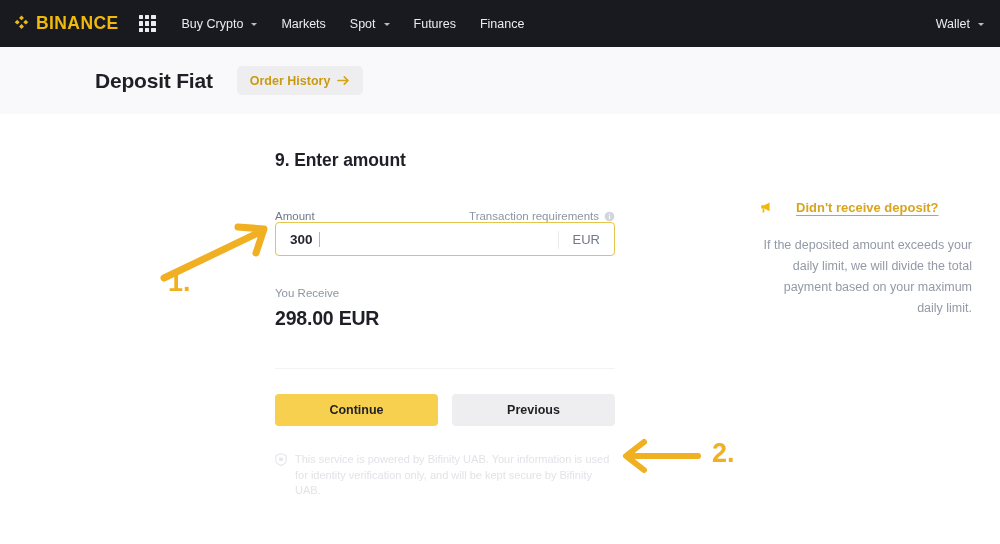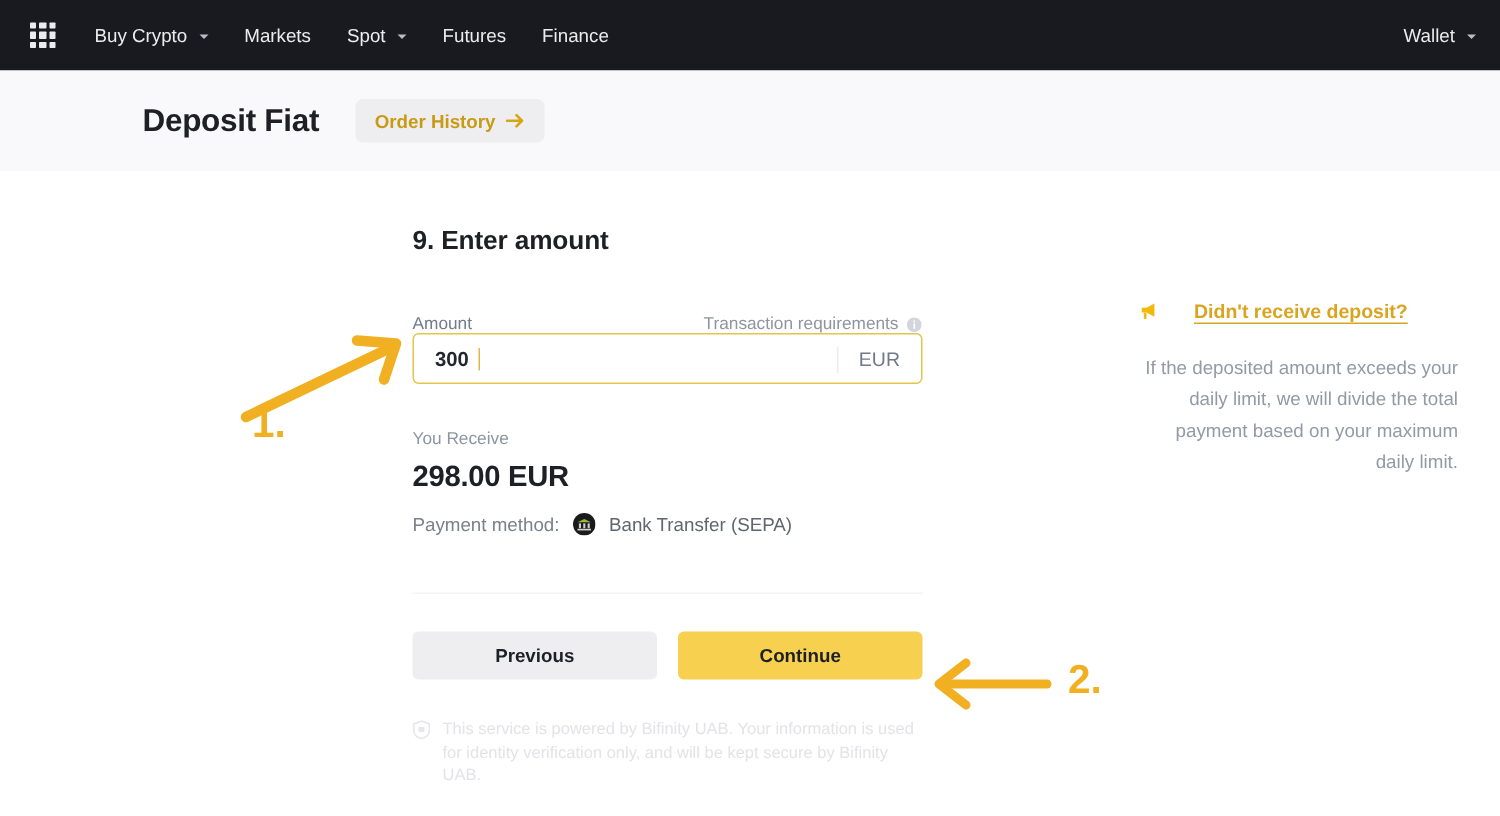--- a/index.html
+++ b/index.html
@@ -170,20 +170,33 @@
   #anno-num-1 { left: 168px; top: 267px; }
   #anno-arrow-2 { left: 620px; top: 438px; }
   #anno-num-2 { left: 712px; top: 438px; }
 </style>
 </head>
 <body>
 
 <div class="page">
 
   <div class="navbar">
+    <div class="nav-logo">
+      <span>
+        <svg class="logo-mark" viewBox="0 0 24 24">
+          <g fill="#f0b90b">
+            <path d="M12 1.8 L15.1 4.9 L12 8 L8.9 4.9 Z"></path>
+            <path d="M6.6 7.2 L9.7 10.3 L6.6 13.4 L3.5 10.3 Z"></path>
+            <path d="M17.4 7.2 L20.5 10.3 L17.4 13.4 L14.3 10.3 Z"></path>
+            <path d="M12 12.6 L15.1 15.7 L12 18.8 L8.9 15.7 Z"></path>
+          </g>
+        </svg>
+      </span>
+      <span class="logo-text">BINANCE</span>
+    </div>
 
     <div class="grid-icon">
       <i></i>
         <i></i>
         <i></i>
         <i></i>
         <i></i>
         <i></i>
         <i></i>
         <i></i>
@@ -248,40 +261,26 @@
     <div class="amount-input">
       <span class="amount-value">300</span>
       <span class="caret-bar"></span>
       <span class="cur-sep"></span>
       <span class="cur-label">EUR</span>
     </div>
 
     <div class="you-receive-lbl">You Receive</div>
     <div class="you-receive-val">298.00 EUR</div>
 
-    <div class="pay-row">
-      <span class="pay-lbl">Payment method:</span>
-      <span>
-        <svg class="pay-icon" width="15" height="15" viewBox="0 0 16 16">
-          <circle cx="8" cy="8" r="8" fill="#1b1b1b"></circle>
-          <path d="M3.2 6.6 L8 4.2 L12.8 6.6 Z" fill="#8fbf3f"></path>
-          <rect x="4.2" y="7.4" width="1.5" height="3.4" fill="#cfcfcf"></rect>
-          <rect x="7.3" y="7.4" width="1.5" height="3.4" fill="#cfcfcf"></rect>
-          <rect x="10.4" y="7.4" width="1.5" height="3.4" fill="#cfcfcf"></rect>
-          <rect x="3.2" y="11.2" width="9.6" height="1.2" fill="#cfcfcf"></rect>
-        </svg>
-      </span>
-      <span class="pay-name">Bank Transfer (SEPA)</span>
-    </div>
 
     <div class="divider"></div>
 
     <div class="btn-row">
+      <button class="btn btn-continue">Continue</button>
       <button class="btn btn-prev">Previous</button>
-      <button class="btn btn-continue">Continue</button>
     </div>
 
     <div class="footnote">
       <span>
         <svg class="shield-icon" width="12" height="13" viewBox="0 0 12 13">
           <path d="M6 0.7 L11.2 2.6 V6.8 C11.2 9.6 8.9 11.6 6 12.4 C3.1 11.6 0.8 9.6 0.8 6.8 V2.6 Z" fill="none" stroke="#e6e6ec" stroke-width="1.1"></path>
           <rect x="4.1" y="4.6" width="3.8" height="3.4" fill="#e6e6ec"></rect>
         </svg>
       </span>
       <span class="footnote-text">This service is powered by Bifinity UAB. Your information is used for identity verification only, and will be kept secure by Bifinity UAB.</span>

